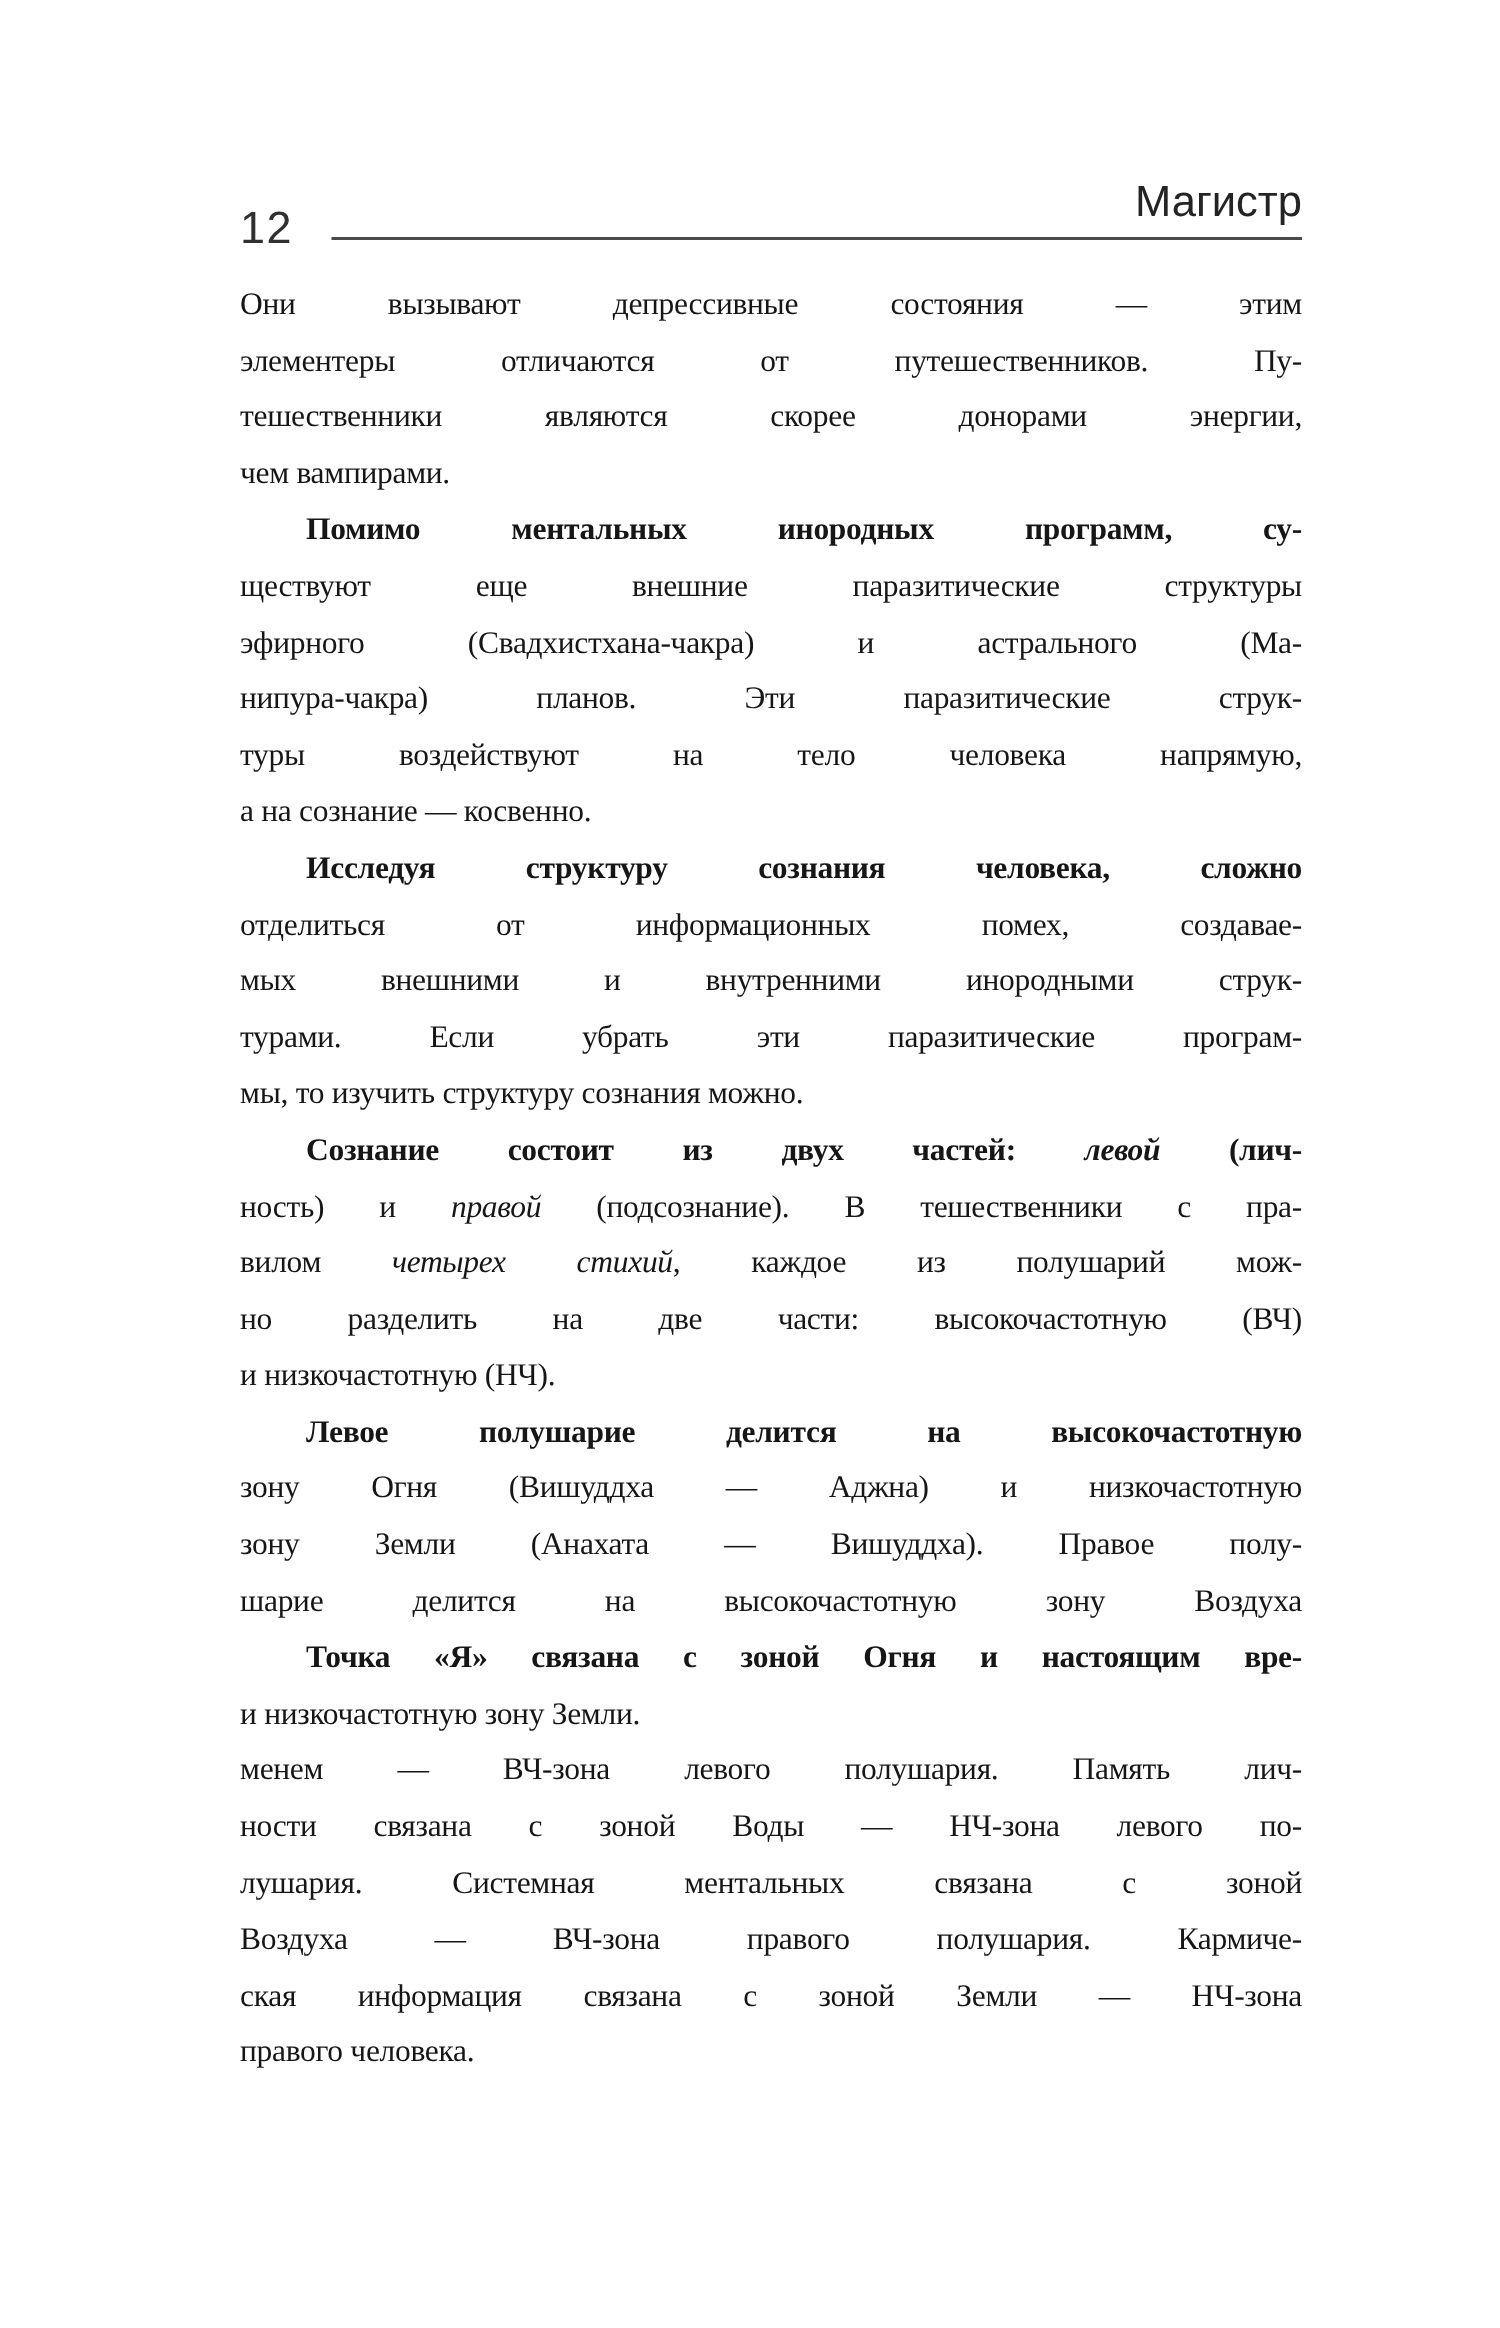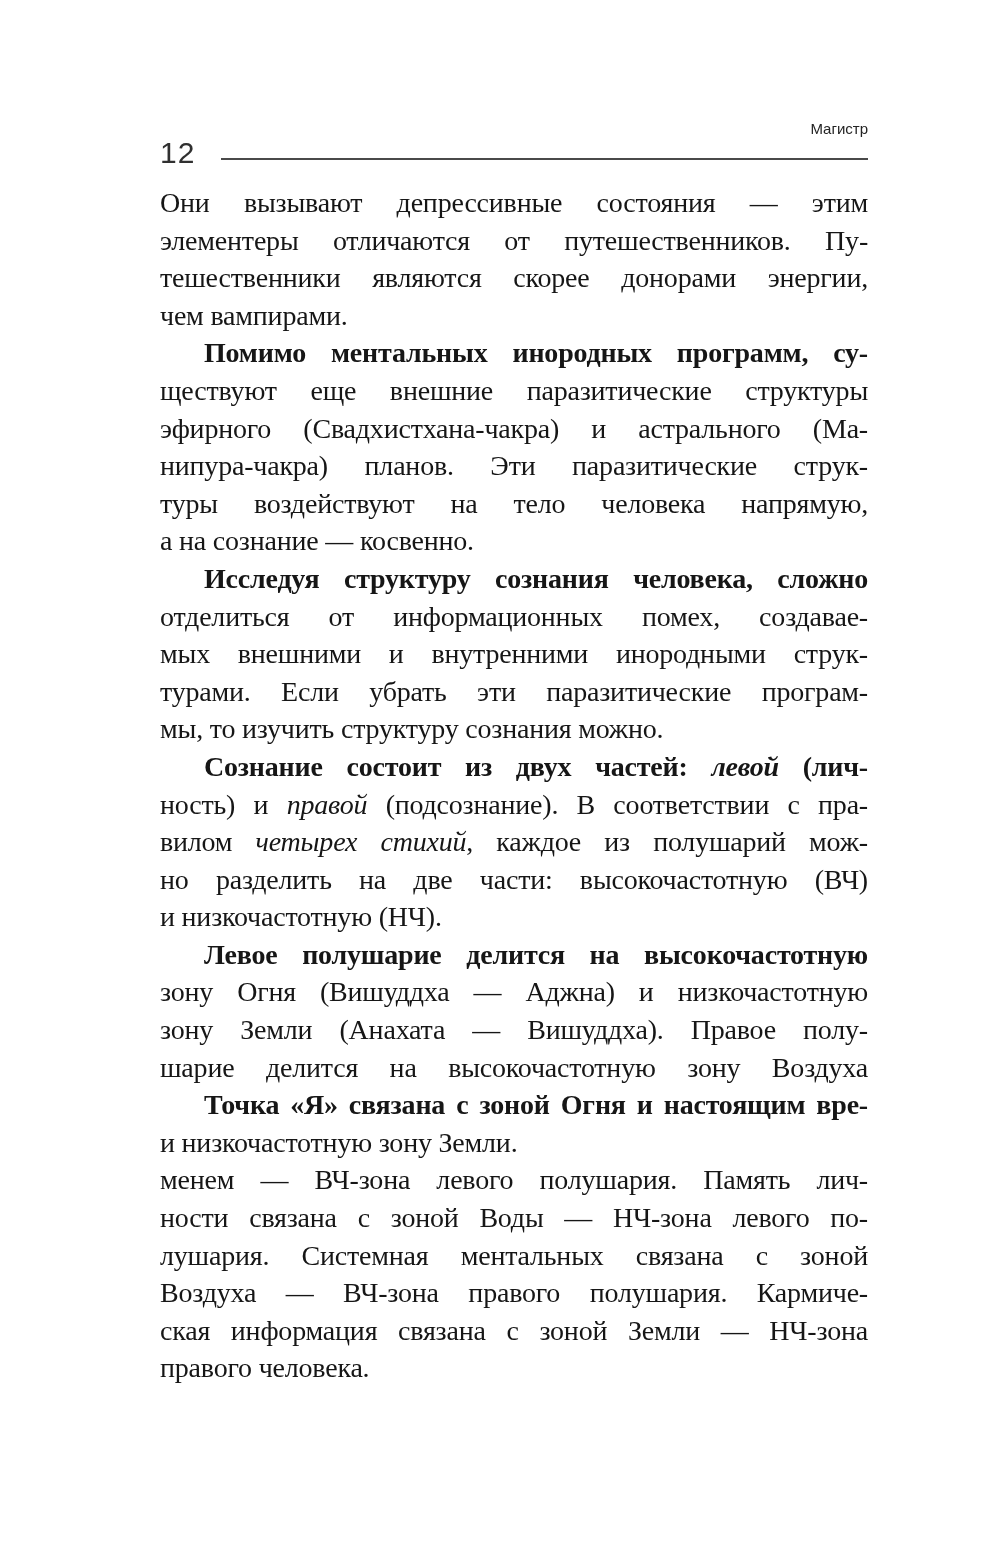--- a/index.html
+++ b/index.html
@@ -24,42 +24,42 @@
     font-weight: 400;
     letter-spacing: 1px;
     color: #303030;
     line-height: 1;
   }
   .running-title {
     position: absolute;
     right: 132px;
     top: 121px;
     font-family: "Liberation Sans", "DejaVu Sans", sans-serif;
-    font-size: 15px;
+    font-size: 29px;
     font-weight: 400;
     color: #242424;
     line-height: 1;
   }
   .header-rule {
     position: absolute;
     left: 221px;
     top: 158px;
     width: 647px;
     height: 2px;
     background: #4a4a4a;
   }
   
   .body-text {
     position: absolute;
     left: 160px;
     top: 184px;
     width: 708px;
   }
   .line {
-    font-size: 28px;
+    font-size: 21px;
     line-height: 37.6px;
     height: 37.6px;
     letter-spacing: -0.2px;
     white-space: nowrap;
     overflow: visible;
   }
   .line.j {
     text-align: justify;
     text-align-last: justify;
     -moz-text-align-last: justify;
@@ -85,21 +85,21 @@
       <div class="line j"><span>эфирного (Свадхистхана-чакра) и астрального (Ма-</span></div>
       <div class="line j"><span>нипура-чакра) планов. Эти паразитические струк-</span></div>
       <div class="line j"><span>туры воздействуют на тело человека напрямую,</span></div>
       <div class="line"><span>а на сознание — косвенно.</span></div>
       <div class="line j first-indent"><span>Исследуя структуру сознания человека, сложно</span></div>
       <div class="line j"><span>отделиться от информационных помех, создавае-</span></div>
       <div class="line j"><span>мых внешними и внутренними инородными струк-</span></div>
       <div class="line j"><span>турами. Если убрать эти паразитические програм-</span></div>
       <div class="line"><span>мы, то изучить структуру сознания можно.</span></div>
       <div class="line j first-indent"><span>Сознание состоит из двух частей: </span><span class="it">левой</span><span> (лич-</span></div>
-      <div class="line j"><span>ность) и </span><span class="it">правой</span><span> (подсознание). В соответствии с пра-</span></div>
+      <div class="line j"><span>ность) и </span><span class="it">правой</span><span> (подсознание). В тешественники с пра-</span></div>
       <div class="line j"><span>вилом </span><span class="it">четырех стихий</span><span>, каждое из полушарий мож-</span></div>
       <div class="line j"><span>но разделить на две части: высокочастотную (ВЧ)</span></div>
       <div class="line"><span>и низкочастотную (НЧ).</span></div>
       <div class="line j first-indent"><span>Левое полушарие делится на высокочастотную</span></div>
       <div class="line j"><span>зону Огня (Вишуддха — Аджна) и низкочастотную</span></div>
       <div class="line j"><span>зону Земли (Анахата — Вишуддха). Правое полу-</span></div>
       <div class="line j"><span>шарие делится на высокочастотную зону Воздуха</span></div>
       <div class="line j first-indent"><span>Точка «Я» связана с зоной Огня и настоящим вре-</span></div>
       <div class="line"><span>и низкочастотную зону Земли.</span></div>
       <div class="line j"><span>менем — ВЧ-зона левого полушария. Память лич-</span></div>

